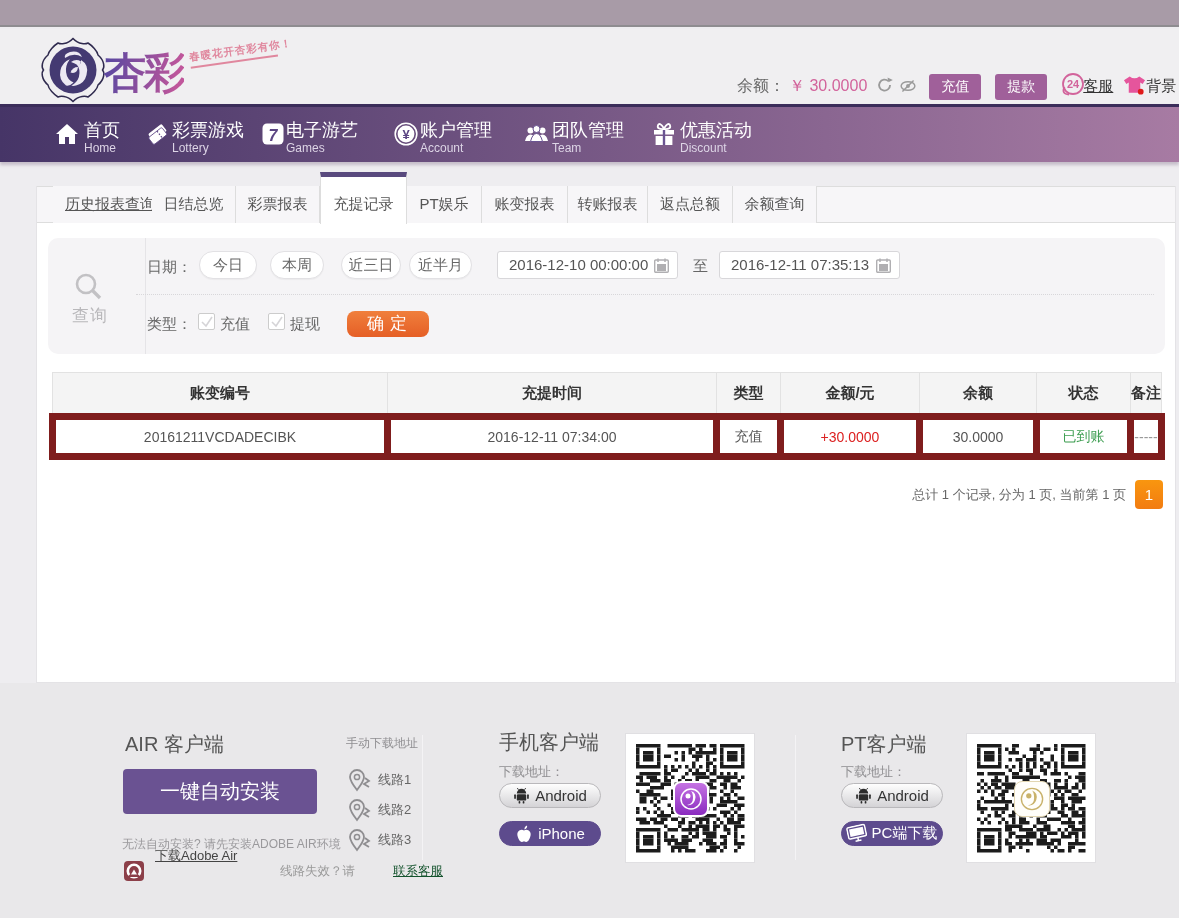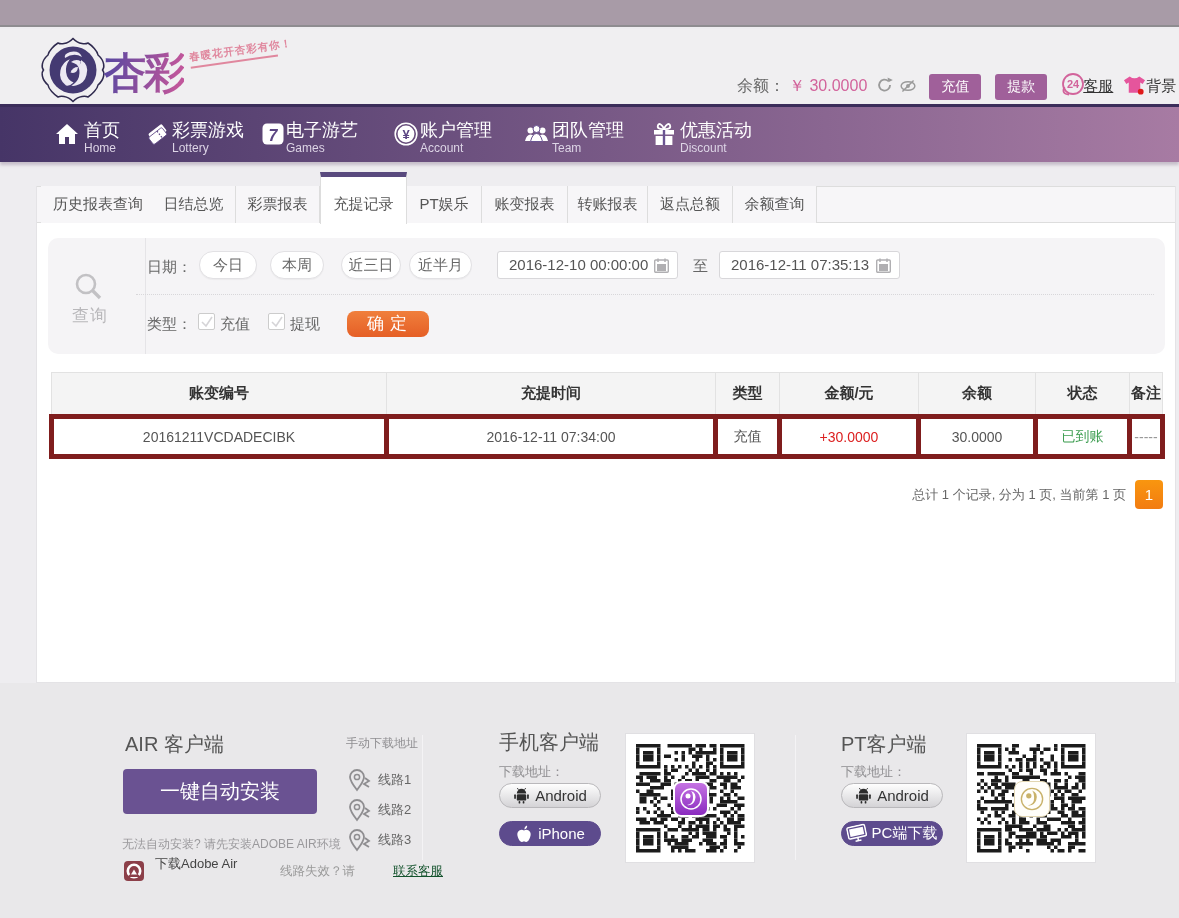--- a/index.html
+++ b/index.html
@@ -44,35 +44,35 @@
 .dinput { position:absolute; top:13px; height:28px; background:#fff; border:1px solid #d8d7da; border-radius:3px; font-size:15px; color:#555; line-height:26px; padding-left:11px; }
 .cal { position:absolute; top:6px; width:15px; height:15px; }
 .zhi { position:absolute; top:19px; font-size:15px; color:#666; }
 .cb { position:absolute; top:18px; width:17px; height:17px; background:#fff; border:1px solid #ccc; border-radius:2px; }
 .cb svg { position:absolute; left:1px; top:1px; }
 .cbl { position:absolute; top:20px; font-size:15px; color:#666; }
 .okbtn { position:absolute; left:211px; top:16px; width:82px; height:26px; background:linear-gradient(#f07f3c,#e55f26); border-radius:8px; color:#fff; font-size:17px; text-align:center; line-height:26px; letter-spacing:6px; padding-left:4px; }
 
 .tbl { position:absolute; left:12px; top:186px; width:1116px; border-collapse:collapse; }
 .tbl th { background:#f4f4f4; border:1px solid #e2e2e2; height:44px; font-size:15px; color:#333; font-weight:bold; }
-.tbl td { border:5px solid #7f1d1d; height:40px; font-size:14px; color:#555; text-align:center; background:#fff; }
+.tbl td { border:7px solid #7f1d1d; height:40px; font-size:14px; color:#555; text-align:center; background:#fff; }
 .tbl td.red { color:#dc2020; }
 .tbl td.green { color:#3f9e52; }
 .tbl td.gray { color:#999; }
 
 .pager { position:absolute; right:12px; top:294px; height:29px; font-size:13px; color:#666; line-height:29px; }
 .pnum { display:inline-block; vertical-align:top; margin-left:9px; width:28px; height:29px; background:linear-gradient(#f9960f,#f27c11); border-radius:4px; color:#fff; text-align:center; font-size:15px; line-height:29px; }
 
 .footer { position:absolute; left:0; top:683px; width:1179px; height:235px; background:#e9e8ea; }
 .f-h { font-size:20px; color:#555; position:absolute; }
 .f-sub { font-size:13px; color:#8f8e91; position:absolute; }
 .airbtn { position:absolute; left:123px; top:86px; width:194px; height:45px; background:#6a5292; border-radius:4px; color:#fff; font-size:20px; text-align:center; line-height:45px; }
 .f-note { position:absolute; left:122px; top:153px; font-size:12px; color:#9a999c; }
 .adobe { position:absolute; left:124px; top:178px; width:20px; height:20px; background:#8c3f49; border-radius:4px; }
-.dl-a { position:absolute; left:155px; top:172px; font-size:13px; color:#444; }
+.dl-a { position:absolute; left:155px; top:164px; font-size:13px; color:#444; text-decoration:underline; }
 .fail { position:absolute; left:280px; top:180px; font-size:12.5px; color:#999; }
 .contact { position:absolute; left:361px; top:180px; font-size:12.5px; color:#14532d; text-decoration:underline;margin-left:32px; }
 .vsep { position:absolute; top:52px; width:1px; height:125px; background:#dddcdf; border-right:1px solid #f4f3f5; }
 .pbtn { position:absolute; width:102px; height:25px; border-radius:13px; font-size:15px; display:flex; align-items:center; justify-content:center; gap:5px; }
 .pbtn .bic { flex:0 0 auto; }
 .pbtn.android { background:linear-gradient(#fefefe,#d4d3d6); border:1px solid #b9b8bb; color:#333; }
 .pbtn.purple { background:#5d4b8d; color:#fff; border:1px solid #5d4b8d; }
 .qrbox { position:absolute; width:130px; height:130px; background:#fff; border:1px solid #e0dfe2; }
 .qrlogo { position:absolute; left:47px; top:47px; width:36px; height:36px; border-radius:8px; }
 </style>
@@ -165,21 +165,21 @@
           <rect x="3.6" y="14" width="16.8" height="9" fill="#fff"></rect>
           <line x1="12" y1="8" x2="12" y2="23" stroke="#6a5492" stroke-width="2.4"></line>
         </svg></span>
       <span class="cn" style="left:28px">优惠活动</span>
       <span class="en" style="left:28px">Discount</span>
     </div>
   </div>
 <div class="main">
   <div class="tabstrip"></div>
   <div id="tabs">
-      <div class="tab first" style="left: 4px; width: 115px;">历史报表查询</div>
+      <div class="tab first" style="left: 16px; width: 115px; text-decoration: underline;">历史报表查询</div>
       <div class="tab" style="left: 115px; width: 84px;">日结总览</div>
       <div class="tab" style="left: 199px; width: 84px;">彩票报表</div>
       <div class="tab active" style="left: 283px; width: 87px;">充提记录</div>
       <div class="tab" style="left: 370px; width: 75px;">PT娱乐</div>
       <div class="tab" style="left: 445px; width: 86px;">账变报表</div>
       <div class="tab" style="left: 531px; width: 80px;">转账报表</div>
       <div class="tab" style="left: 611px; width: 85px;">返点总额</div>
       <div class="tab" style="left: 696px; width: 84px;">余额查询</div>
     </div>
   <div class="filter">

